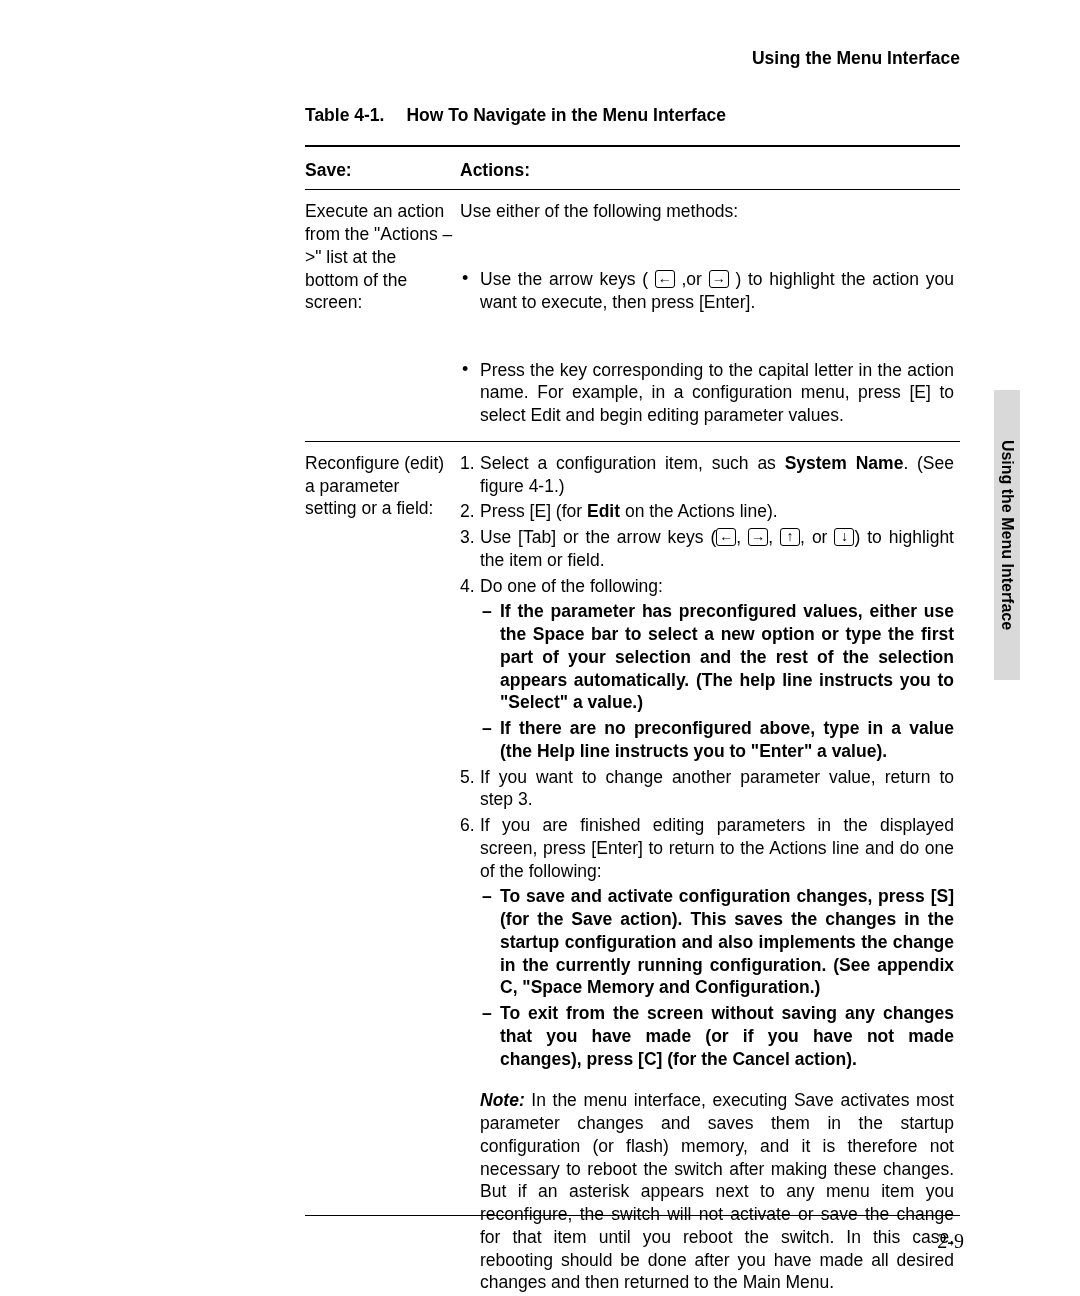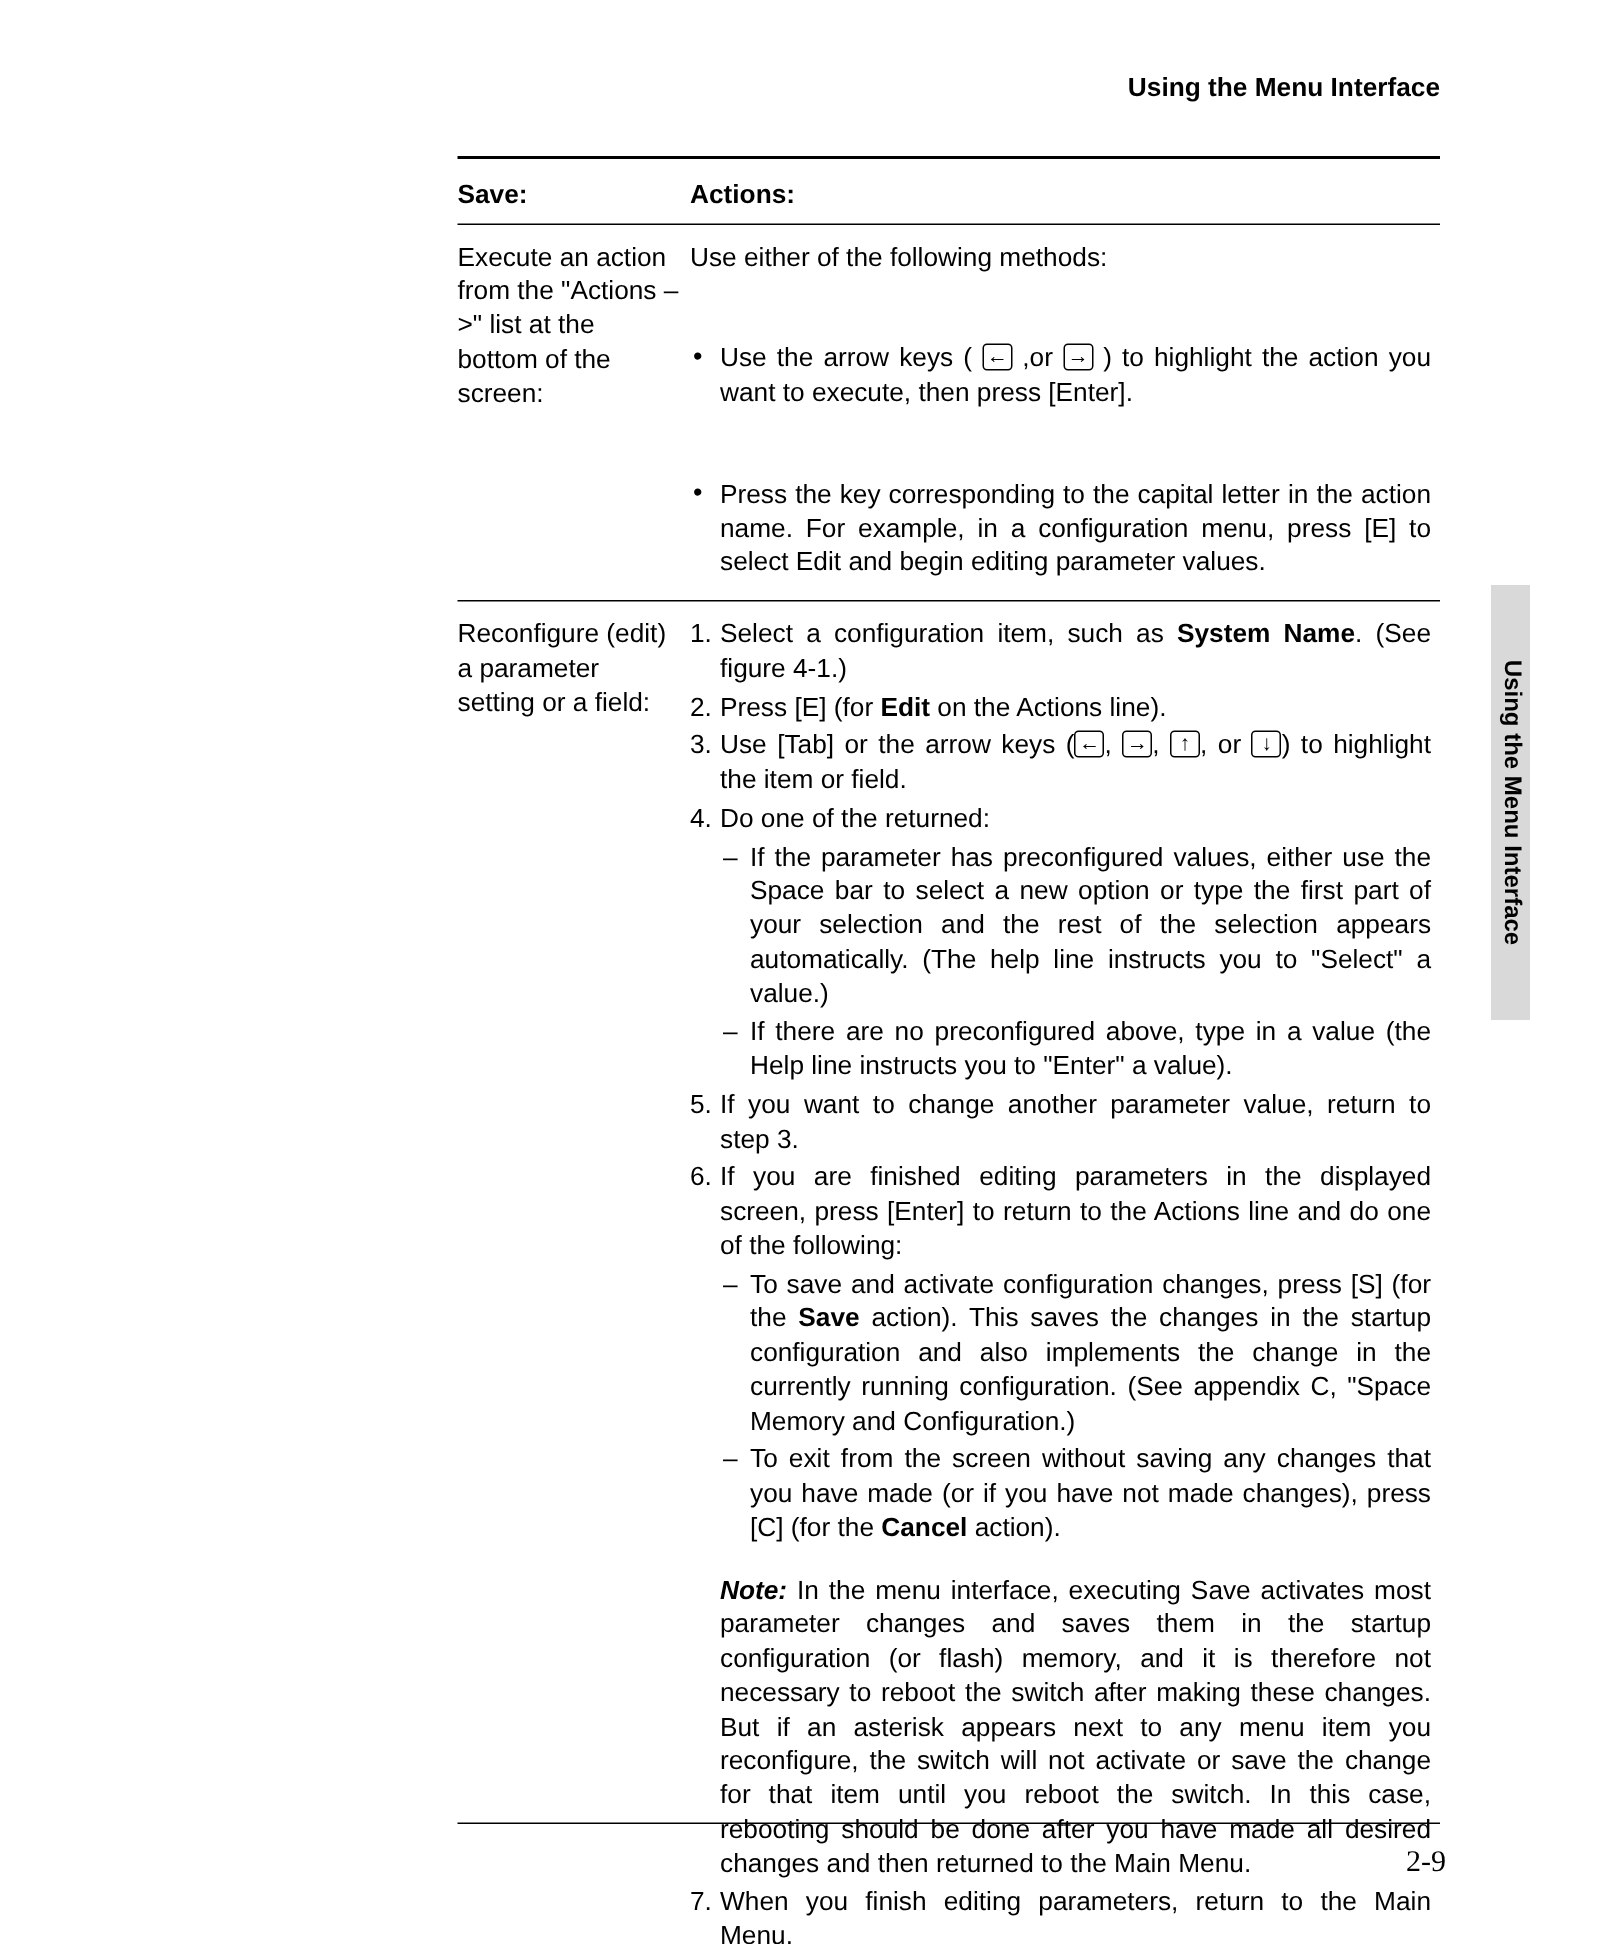--- a/index.html
+++ b/index.html
@@ -85,21 +85,21 @@
     margin-bottom: 3px;
     text-align: justify;
   }
   ol.steps > li::before {
     counter-increment: step;
     content: counter(step) ".";
     position: absolute;
     left: 0; top: 0;
   }
 
-  ul.dashes { list-style: none; }
+  ul.dashes { list-style: none; font-weight: bold; }
   ul.dashes > li {
     position: relative;
     padding-left: 20px;
     margin-top: 3px; margin-bottom: 3px;
     text-align: justify;
   }
   ul.dashes > li::before {
     content: "–";
     position: absolute;
     left: 2px; top: 0;
@@ -160,20 +160,23 @@
 </style>
 </head>
 <body>
 
 <div class="page">
 
   <div class="running-head">
     <div class="rh1">Using the Menu Interface</div>
   </div>
 
+  <div class="table-caption">
+    <span>Table 4-1.</span><span class="gap"></span><span>How To Navigate in the Menu Interface</span>
+  </div>
 
   <table class="navtable">
     <colgroup>
         <col class="c1">
         <col class="c2">
       </colgroup>
     <thead>
       <tr>
         <th>Save:</th>
         <th>Actions:</th>
@@ -201,21 +204,21 @@
             <li>
               <span>Select a configuration item, such as </span><b>System Name</b><span>. (See figure 4-1.)</span>
             </li>
             <li>
               <span>Press [E] (for </span><b>Edit</b><span> on the Actions line).</span>
             </li>
             <li>
               <span>Use [Tab] or the arrow keys (</span><span class="arrow-key">←</span><span>, </span><span class="arrow-key">→</span><span>, </span><span class="arrow-key">↑</span><span>, or </span><span class="arrow-key">↓</span><span>) to highlight the item or field.</span>
             </li>
             <li>
-              <span>Do one of the returned:</span>
+              <span>Do one of the following:</span>
               <ul class="dashes">
                 <li>If the parameter has preconfigured values, either use the Space bar to select a new option or type the first part of your selection and the rest of the selection appears automatically. (The help line instructs you to "Select" a value.)</li>
                 <li>If there are no preconfigured above, type in a value (the Help line instructs you to "Enter" a value).</li>
               </ul>
             </li>
             <li>If you want to change another parameter value, return to step 3.</li>
             <li>
               <span>If you are finished editing parameters in the displayed screen, press [Enter] to return to the Actions line and do one of the following:</span>
               <ul class="dashes">
                 <li>

